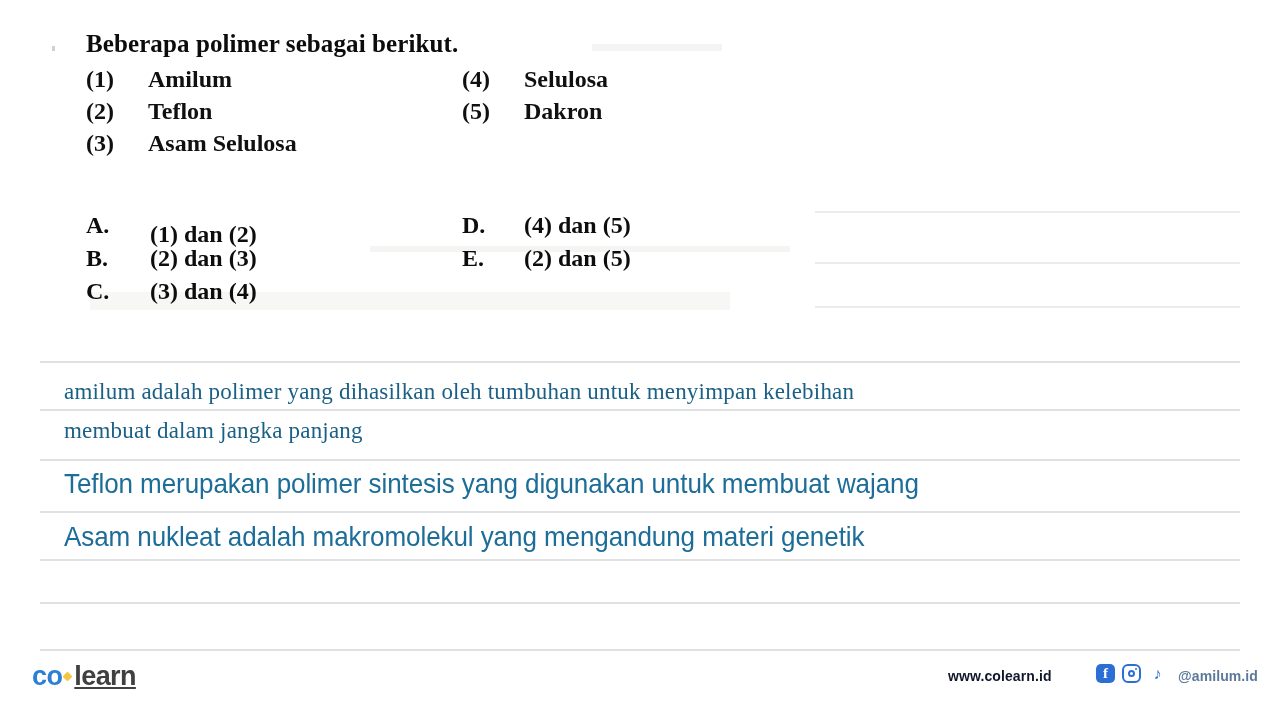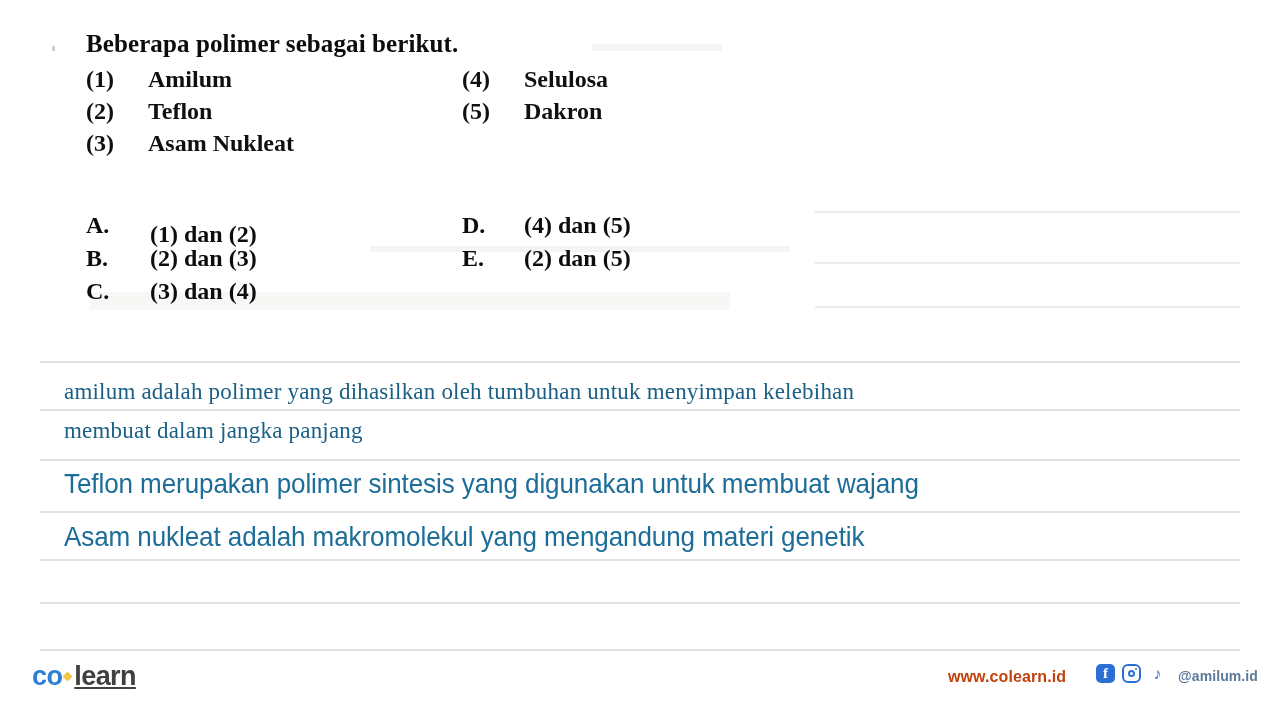--- a/index.html
+++ b/index.html
@@ -146,23 +146,23 @@
     margin: 0 3px 0 2px;
     background: #f5c542;
     transform: rotate(45deg);
     border-radius: 1px;
   }
 
   .site-url {
     position: absolute;
     left: 948px; top: 18px;
     font-family: "Liberation Sans", sans-serif;
-    font-size: 16px;
-    font-weight: 700;
-    color: #c2410c;
+    font-size: 14px;
+    font-weight: 700;
+    color: #0f172a;
     letter-spacing: 0.1px;
   }
   .social {
     position: absolute;
     left: 1096px; top: 14px;
     display: flex;
     align-items: center;
     gap: 7px;
   }
   .ic {
@@ -241,21 +241,21 @@
       <span class="pl-name" style="left:438px;">Selulosa</span>
     </div>
     <div class="pl-row">
       <span class="pl-num" style="left:0px;">(2)</span>
       <span class="pl-name" style="left:62px;">Teflon</span>
       <span class="pl-num" style="left:376px;">(5)</span>
       <span class="pl-name" style="left:438px;">Dakron</span>
     </div>
     <div class="pl-row">
       <span class="pl-num" style="left:0px;">(3)</span>
-      <span class="pl-name" style="left:62px;">Asam Nukleat</span>
+      <span class="pl-name" style="left:62px;">Asam Selulosa</span>
     </div>
   </div>
 
 
   <div class="choices">
     <div class="ch-row">
       <span class="ch-key" style="left:0px;">A.</span>
       <span class="ch-text" style="left:64px;margin-top:9px;">(1) dan (2)</span>
       <span class="ch-key" style="left:376px;">D.</span>
       <span class="ch-text" style="left:438px;">(4) dan (5)</span>

